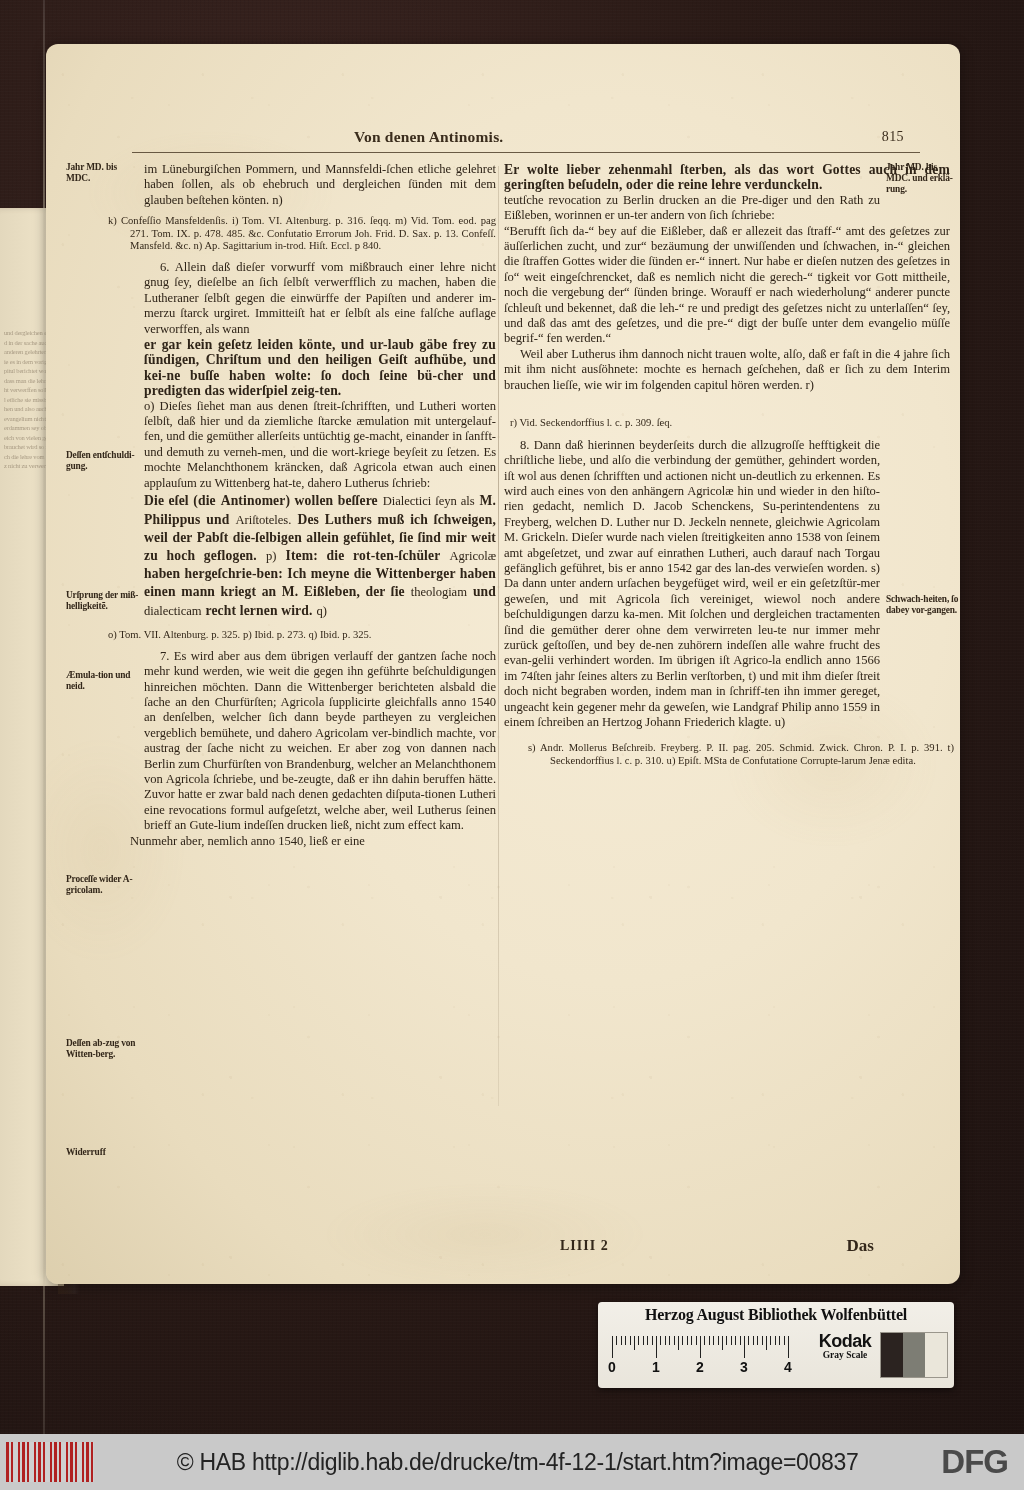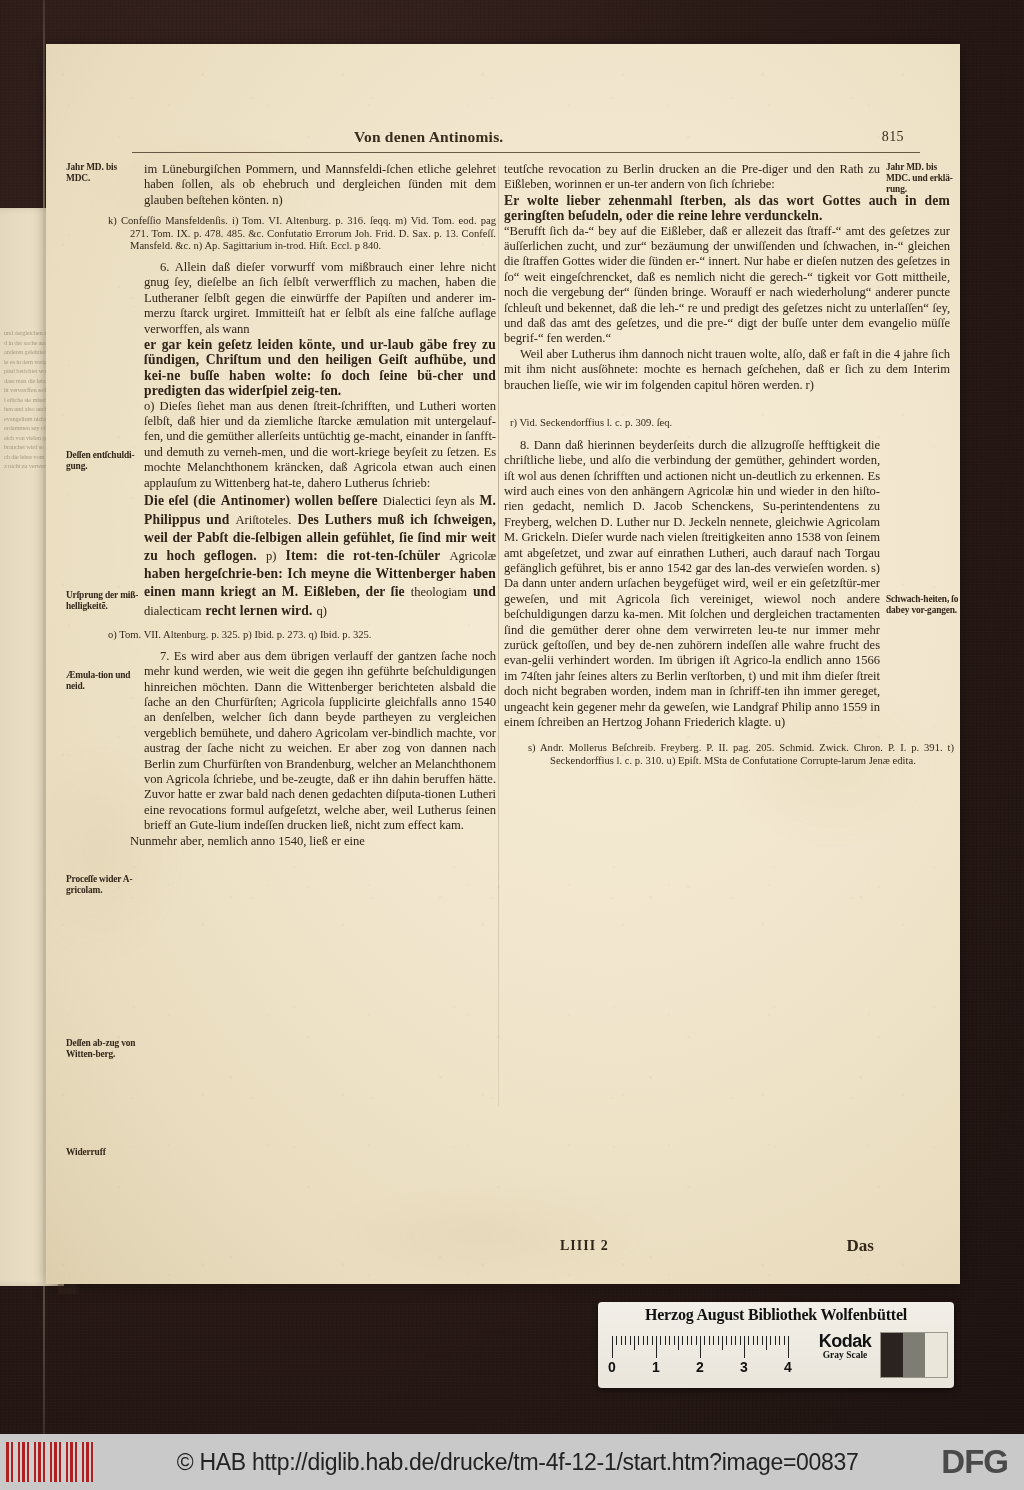--- a/index.html
+++ b/index.html
@@ -84,20 +84,21 @@
   
   .leaf {
     position: absolute;
     left: 46px;
     top: 44px;
     width: 914px;
     height: 1240px;
     background:
       radial-gradient(ellipse at 62% 40%, #f6ecd6 0%, #f1e6cd 42%, #e9dcbe 78%, #ddcfae 100%);
     box-shadow: 0 2px 14px rgba(0,0,0,.35);
+    border-radius: 12px;
   }
   .leaf-speckle {
     position: absolute;
     inset: 0;
     opacity: .40;
     background-image:
       radial-gradient(circle at 12% 18%, rgba(160,130,80,.16) 0 1.2px, transparent 1.4px),
       radial-gradient(circle at 38% 62%, rgba(150,118,70,.13) 0 1.4px, transparent 1.6px),
       radial-gradient(circle at 72% 27%, rgba(150,118,70,.12) 0 1.1px, transparent 1.3px),
       radial-gradient(circle at 88% 74%, rgba(140,110,66,.14) 0 1.5px, transparent 1.7px),
@@ -448,23 +449,23 @@
 
         <div class="marginal left" style="top:985px; width:64px;">Widerruff</div>
 
         <div class="para body-text" style="margin-left:62px;">Nunmehr aber, nemlich anno 1540, ließ er eine</div>
       </div>
 
       <div class="col col-right">
 
         <div class="marginal right" style="top:0px;">Jahr MD. bis MDC. und erklä-rung.</div>
 
+        <div class="para body-text emph" style="margin-right:4px;">Er wolte lieber zehenmahl ſterben, als das wort Gottes auch in dem geringſten beſudeln, oder die reine lehre verdunckeln.</div>
+
         <div class="para body-text flow">teutſche revocation zu Berlin drucken an die Pre-diger und den Rath zu Eißleben, worinnen er un-ter andern von ſich ſchriebe:</div>
-
-        <div class="para body-text emph" style="margin-right:4px;">Er wolte lieber zehenmahl ſterben, als das wort Gottes auch in dem geringſten beſudeln, oder die reine lehre verdunckeln.</div>
 
         <div class="para body-text" style="margin-right:4px;">“Berufft ſich da-“ bey auf die Eißleber, daß er allezeit das ſtraff-“ amt des geſetzes zur äuſſerlichen zucht, und zur“ bezäumung der unwiſſenden und ſchwachen, in-“ gleichen die ſtraffen Gottes wider die ſünden er-“ innert.  Nur habe er dieſen nutzen des geſetzes in ſo“ weit eingeſchrencket, daß es nemlich nicht die gerech-“ tigkeit vor Gott mittheile, noch die vergebung der“ ſünden bringe.  Worauff er nach wiederholung“ anderer puncte ſchleuſt und bekennet, daß die leh-“ re und predigt des geſetzes nicht zu unterlaſſen“ ſey, und daß das amt des geſetzes, und die pre-“ digt der buſſe unter dem evangelio müſſe begrif-“ fen werden.“</div>
 
         <div class="para body-text" style="margin-right:4px; text-indent:16px;">Weil aber Lutherus ihm dannoch nicht trauen wolte, alſo, daß er faſt in die 4 jahre ſich mit ihm nicht ausſöhnete: mochte es hernach geſchehen, daß er ſich zu dem Interim brauchen lieſſe, wie wir im folgenden capitul hören werden. r)</div>
 
         <div class="footnote" style="margin:24px 0 8px 6px;">r) Vid. Seckendorffius l. c. p. 309. ſeq.</div>
 
         <div class="marginal right" style="top:432px;">Schwach-heiten, ſo dabey vor-gangen.</div>
 
         <div class="para body-text flow" style="text-indent:16px;">8. Dann daß hierinnen beyderſeits durch die allzugroſſe hefftigkeit die chriſtliche liebe, und alſo die verbindung der gemüther, gehindert worden, iſt wol aus denen ſchrifften und actionen nicht un-deutlich zu erkennen.  Es wird auch eines von den anhängern Agricolæ hin und wieder in den hiſto-rien gedacht, nemlich D. Jacob Schenckens, Su-perintendentens zu Freyberg, welchen D. Luther nur D. Jeckeln nennete, gleichwie Agricolam M. Grickeln.  Dieſer wurde nach vielen ſtreitigkeiten anno 1538 von ſeinem amt abgeſetzet, und zwar auf einrathen Lutheri, auch darauf nach Torgau gefänglich geführet, bis er anno 1542 gar des lan-des verwieſen worden. s)  Da dann unter andern urſachen beygefüget wird, weil er ein geſetzſtür-mer geweſen, und mit Agricola ſich vereiniget, wiewol noch andere beſchuldigungen darzu ka-men.  Mit ſolchen und dergleichen tractamenten ſind die gemüther derer ohne dem verwirreten leu-te nur immer mehr zurück geſtoſſen, und bey de-nen zuhörern indeſſen alle wahre frucht des evan-gelii verhindert worden.  Im übrigen iſt Agrico-la endlich anno 1566 im 74ſten jahr ſeines alters zu Berlin verſtorben, t) und mit ihm dieſer ſtreit doch nicht begraben worden, indem man in ſchriff-ten ihn immer gereget, ungeacht kein gegener mehr da geweſen, wie Landgraf Philip anno 1559 in einem ſchreiben an Hertzog Johann Friederich klagte. u)</div>

